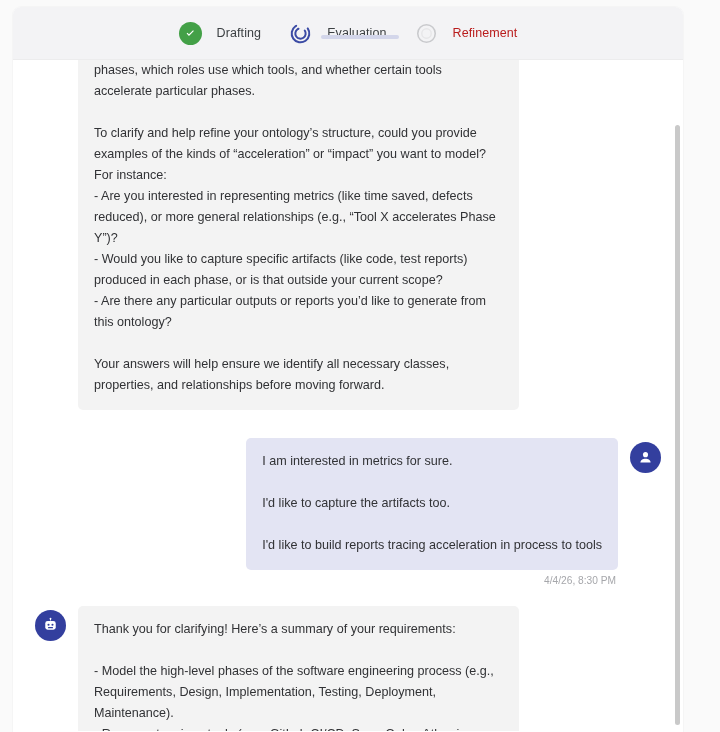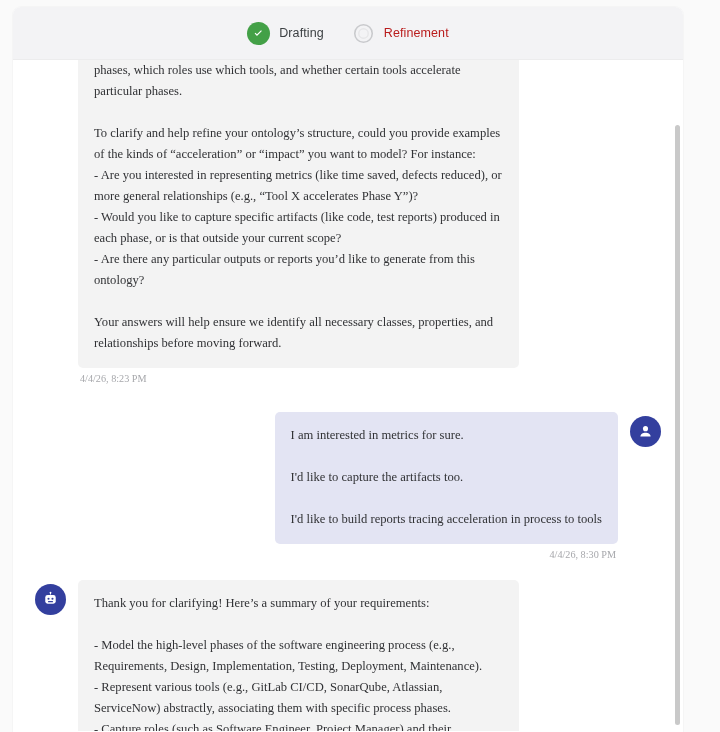--- a/index.html
+++ b/index.html
@@ -39,21 +39,21 @@
     display: flex;
     align-items: center;
     justify-content: center;
     gap: 0px;
     border-bottom: 1px solid #ececed;
   }
 
   .step {
     display: flex;
     align-items: center;
-    gap: 9px;
+    gap: 15px;
     padding: 0 14px;
     position: relative;
   }
 
   .step-icon {
     width: 23px;
     height: 23px;
     flex: 0 0 23px;
     border-radius: 50%;
     display: flex;
@@ -101,21 +101,20 @@
     border-radius: 2px;
   }
 
   
   .chat {
     position: relative;
     height: 671px;
     background: #ffffff;
     padding: 0 0 0 0;
     overflow: hidden;
-    font-family: Liberation Serif, serif;
   }
 
   .chat-inner {
     position: relative;
     padding: 0px 22px 0 22px;
   }
 
   .row {
     display: flex;
     align-items: flex-start;
@@ -210,20 +209,32 @@
       <div class="step done">
         <span class="step-icon done">
           <svg width="13" height="13" viewBox="0 0 24 24" aria-hidden="true">
             <path d="M9.2 16.4 4.8 12l1.5-1.5 2.9 2.9 7.5-7.5L18.2 7.4z" fill="#ffffff"></path>
           </svg>
         </span>
         <span class="step-label">Drafting</span>
       </div>
 
 
+      <div class="step active">
+        <span class="step-icon active">
+          <svg width="23" height="23" viewBox="0 0 24 24" aria-hidden="true">
+            <circle cx="12" cy="12" r="9.2" fill="none" stroke="#3b4ba5" stroke-width="2.1" stroke-dasharray="44 14" stroke-linecap="round" transform="rotate(-35 12 12)"></circle>
+            <circle cx="12" cy="12" r="5.4" fill="none" stroke="#3b4ba5" stroke-width="2.1" stroke-dasharray="26 9" stroke-linecap="round" transform="rotate(-35 12 12)"></circle>
+          </svg>
+        </span>
+        <span class="step-label">Evaluation</span>
+        <span class="step-progress-wrap">
+          <span class="step-progress-bar" id="eval-progress" style="width: 12%;"></span>
+        </span>
+      </div>
 
       <div class="step pending">
         <span class="step-icon pending">
           <svg width="21" height="21" viewBox="0 0 24 24" aria-hidden="true">
             <circle cx="12" cy="12" r="10" fill="none" stroke="#c9cacd" stroke-width="1.8"></circle>
             <circle cx="12" cy="12" r="5.4" fill="none" stroke="#e6e6e8" stroke-width="1.6"></circle>
           </svg>
         </span>
         <span class="step-label">Refinement</span>
       </div>
@@ -236,21 +247,20 @@
           <div class="avatar-spacer bot"></div>
           <div class="bubble-col">
             <div class="bubble bot">phases, which roles use which tools, and whether certain tools accelerate particular phases.
 
 To clarify and help refine your ontology’s structure, could you provide examples of the kinds of “acceleration” or “impact” you want to model? For instance:
 - Are you interested in representing metrics (like time saved, defects reduced), or more general relationships (e.g., “Tool X accelerates Phase Y”)?
 - Would you like to capture specific artifacts (like code, test reports) produced in each phase, or is that outside your current scope?
 - Are there any particular outputs or reports you’d like to generate from this ontology?
 
 Your answers will help ensure we identify all necessary classes, properties, and relationships before moving forward.</div>
-            <div class="timestamp">4/4/26, 8:23 PM</div>
           </div>
         </div>
 
         <div class="gap-md"></div>
 
         <div class="row user">
           <div class="bubble-col user">
             <div class="bubble user">I am interested in metrics for sure.
 
 I'd like to capture the artifacts too.

